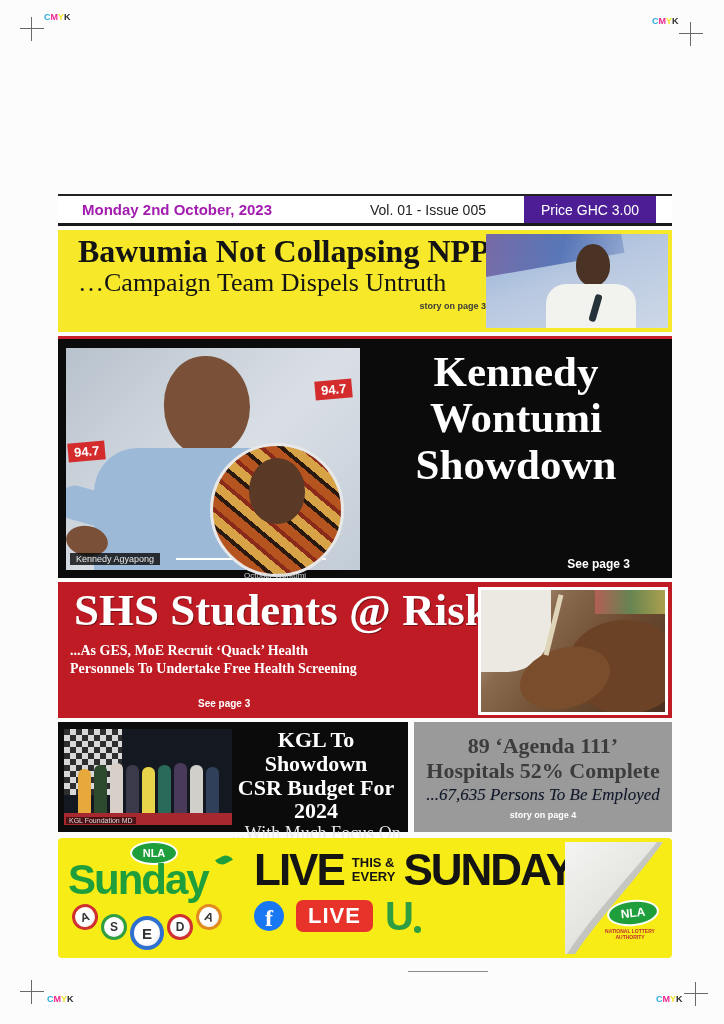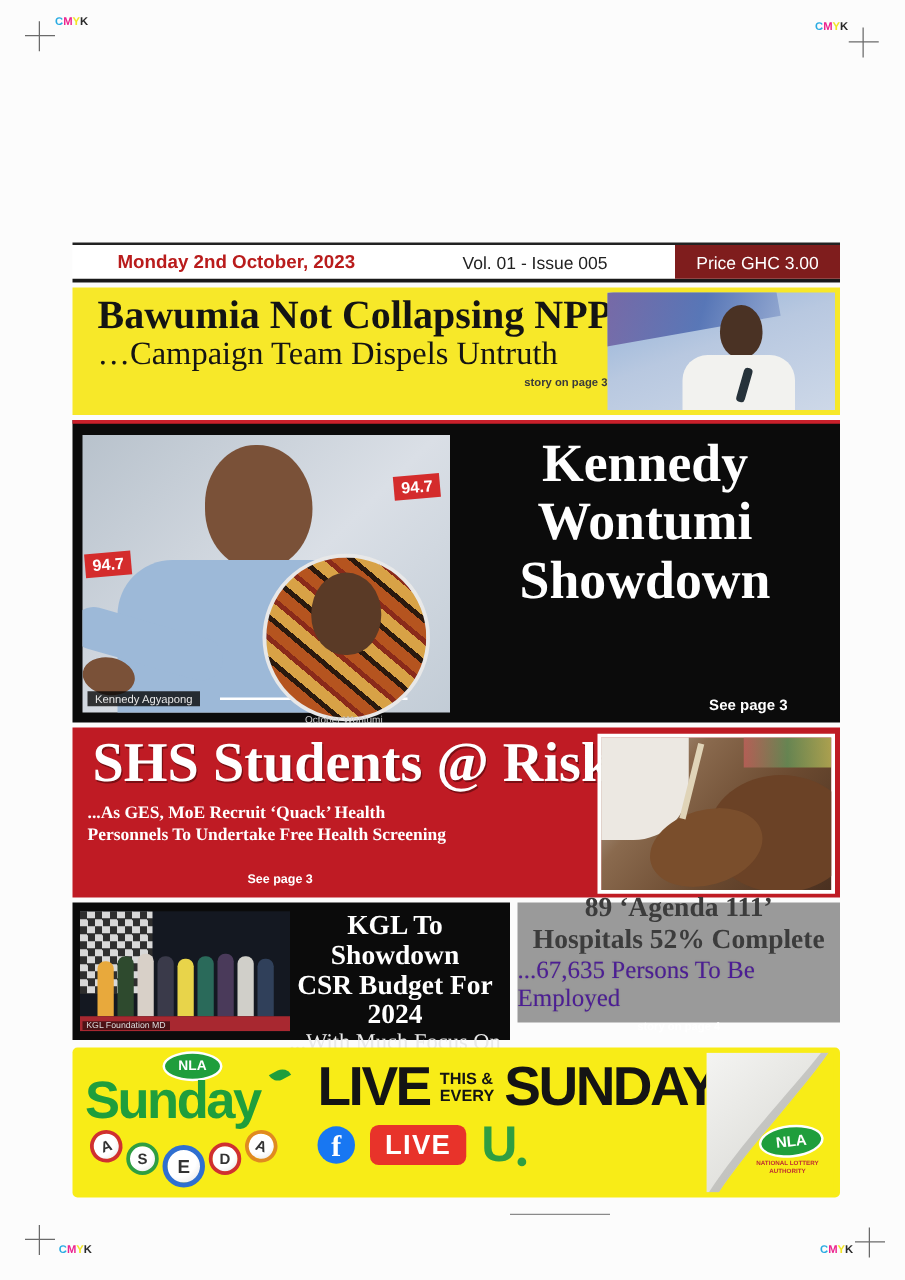--- a/index.html
+++ b/index.html
@@ -14,23 +14,23 @@
 
   
   .masthead{position:absolute;left:58px;top:88px;width:614px;height:102px;background:#e2212c;border-radius:7px;display:flex;align-items:center;}
   .logo-box{width:84px;height:78px;background:#fff;margin-left:26px;border-radius:2px;display:flex;align-items:center;justify-content:center;}
   .logo-box svg{width:68px;height:70px;}
   .masthead-title{flex:1;text-align:center;color:#fff;font-size:64px;font-weight:800;letter-spacing:-2px;line-height:1;padding-right:12px;transform:scaleY(1.04);}
   .masthead-title .light{font-weight:400;letter-spacing:0;}
 
   
   .datebar{position:absolute;left:58px;top:194px;width:614px;height:32px;background:#fff;border-top:2px solid #222;border-bottom:3px solid #1a1a1a;box-sizing:border-box;}
-  .datebar .date{position:absolute;left:36px;top:5px;font-weight:bold;font-size:15px;color:#b91c1c;}
+  .datebar .date{position:absolute;left:24px;top:5px;font-weight:bold;font-size:15px;color:#a21caf;}
   .datebar .issue{position:absolute;left:312px;top:6px;font-size:14px;color:#222;}
-  .datebar .price{position:absolute;right:0;top:0;bottom:0;width:132px;background:#7f1d1d;color:#fff;font-size:14px;display:flex;align-items:center;justify-content:center;}
+  .datebar .price{position:absolute;right:16px;top:0;bottom:0;width:132px;background:#4c1d95;color:#fff;font-size:14px;display:flex;align-items:center;justify-content:center;}
 
   
   .story-bawumia{position:absolute;left:58px;top:230px;width:614px;height:102px;background:#f7e829;}
   .bawumia-text{position:absolute;left:20px;top:5px;width:408px;font-family:"Liberation Serif",serif;color:#141414;}
   .bawumia-h{font-size:32px;font-weight:bold;line-height:1.05;white-space:nowrap;}
   .bawumia-sub{font-size:26px;line-height:1.1;}
   .bawumia-ref{font-size:9px;font-weight:bold;text-align:right;margin-top:4px;font-family:"Liberation Sans",sans-serif;color:#3a3a3a;}
   .bawumia-photo{position:absolute;right:4px;top:4px;width:182px;height:94px;overflow:hidden;background:linear-gradient(160deg,#8fb0d8 0%,#b8c8e0 45%,#cdd8e8 100%);}
   .b-flag{position:absolute;left:-14px;top:-10px;width:150px;height:42px;background:linear-gradient(115deg,#7a5a9a,#4a6ab0 60%,#8aa0cc);transform:rotate(-10deg);opacity:.85;}
   .b-head{position:absolute;left:90px;top:10px;width:34px;height:42px;border-radius:50% 50% 46% 46%;background:#4a3224;}
@@ -75,23 +75,23 @@
   .g-p{width:13px;height:48px;border-radius:6px 6px 0 0;}
   .g-p:nth-child(1){background:#e8a93c;height:44px}.g-p:nth-child(2){background:#2e4a2e}.g-p:nth-child(3){background:#d8d0c8;height:50px}
   .g-p:nth-child(4){background:#3a3a4a}.g-p:nth-child(5){background:#e8d44a;height:46px}.g-p:nth-child(6){background:#2a6a5a}
   .g-p:nth-child(7){background:#4a3a5a;height:50px}.g-p:nth-child(8){background:#d0cfc9}.g-p:nth-child(9){background:#30405a;height:46px}
   .g-carpet{position:absolute;left:0;bottom:0;right:0;height:12px;background:#a82830;}
   .g-caption{position:absolute;left:2px;bottom:1px;color:#ddd;font-size:7px;background:rgba(0,0,0,.55);padding:0 3px;}
   .kgl-text{position:absolute;right:6px;top:6px;width:172px;text-align:center;color:#fff;font-family:"Liberation Serif",serif;}
   .kgl-h{font-size:22px;font-weight:bold;line-height:1.08;}
   .kgl-sub{font-size:18px;color:#e9e9e9;line-height:1.1;margin-top:1px;}
   .kgl-ref{font-size:10px;font-weight:bold;font-family:"Liberation Sans",sans-serif;margin-top:3px;}
-  .agenda-box{position:absolute;left:414px;top:722px;width:258px;height:96px;background:#9a9a9a;display:flex;flex-direction:column;align-items:center;justify-content:center;font-family:"Liberation Serif",serif;}
+  .agenda-box{position:absolute;left:414px;top:722px;width:258px;height:110px;background:#9a9a9a;display:flex;flex-direction:column;align-items:center;justify-content:center;font-family:"Liberation Serif",serif;}
   .agenda-h{font-size:22px;font-weight:bold;color:#3c3c3c;line-height:1.1;text-align:center;}
-  .agenda-sub{font-size:20px;color:#4c1d95;margin-top:2px;text-shadow:0 0 1px #777;}
+  .agenda-sub{font-size:17px;color:#0f172a;margin-top:2px;text-shadow:0 0 1px #777;font-style:italic;}
   .agenda-ref{font-size:9px;font-weight:bold;color:#fff;font-family:"Liberation Sans",sans-serif;margin-top:5px;}
 
   
   .ad{position:absolute;left:58px;top:838px;width:614px;height:120px;background:#f8ec17;border-radius:4px;}
   .nla-oval{position:absolute;left:72px;top:3px;width:48px;height:24px;background:#1f9e3c;border:2px solid #fff;border-radius:50%;color:#fff;font-size:11px;font-weight:bold;display:flex;align-items:center;justify-content:center;box-sizing:border-box;}
   .sunday-text{position:absolute;left:10px;top:18px;font-size:42px;font-weight:800;color:#1f9e3c;letter-spacing:-2px;}
   .sunday-leaf{position:absolute;left:158px;top:18px;width:16px;height:8px;background:#1f9e3c;border-radius:0 10px 0 10px;transform:rotate(-28deg);}
   .balls{position:absolute;left:14px;top:66px;display:flex;gap:3px;align-items:flex-start;}
   .ball{width:26px;height:26px;border-radius:50%;background:radial-gradient(circle at 35% 30%,#fff 55%,#e2e2e2);display:flex;align-items:center;justify-content:center;font-size:12px;font-weight:bold;color:#333;box-sizing:border-box;}
   .ball.b1{border:3px solid #d03030;transform:rotate(-18deg);}

